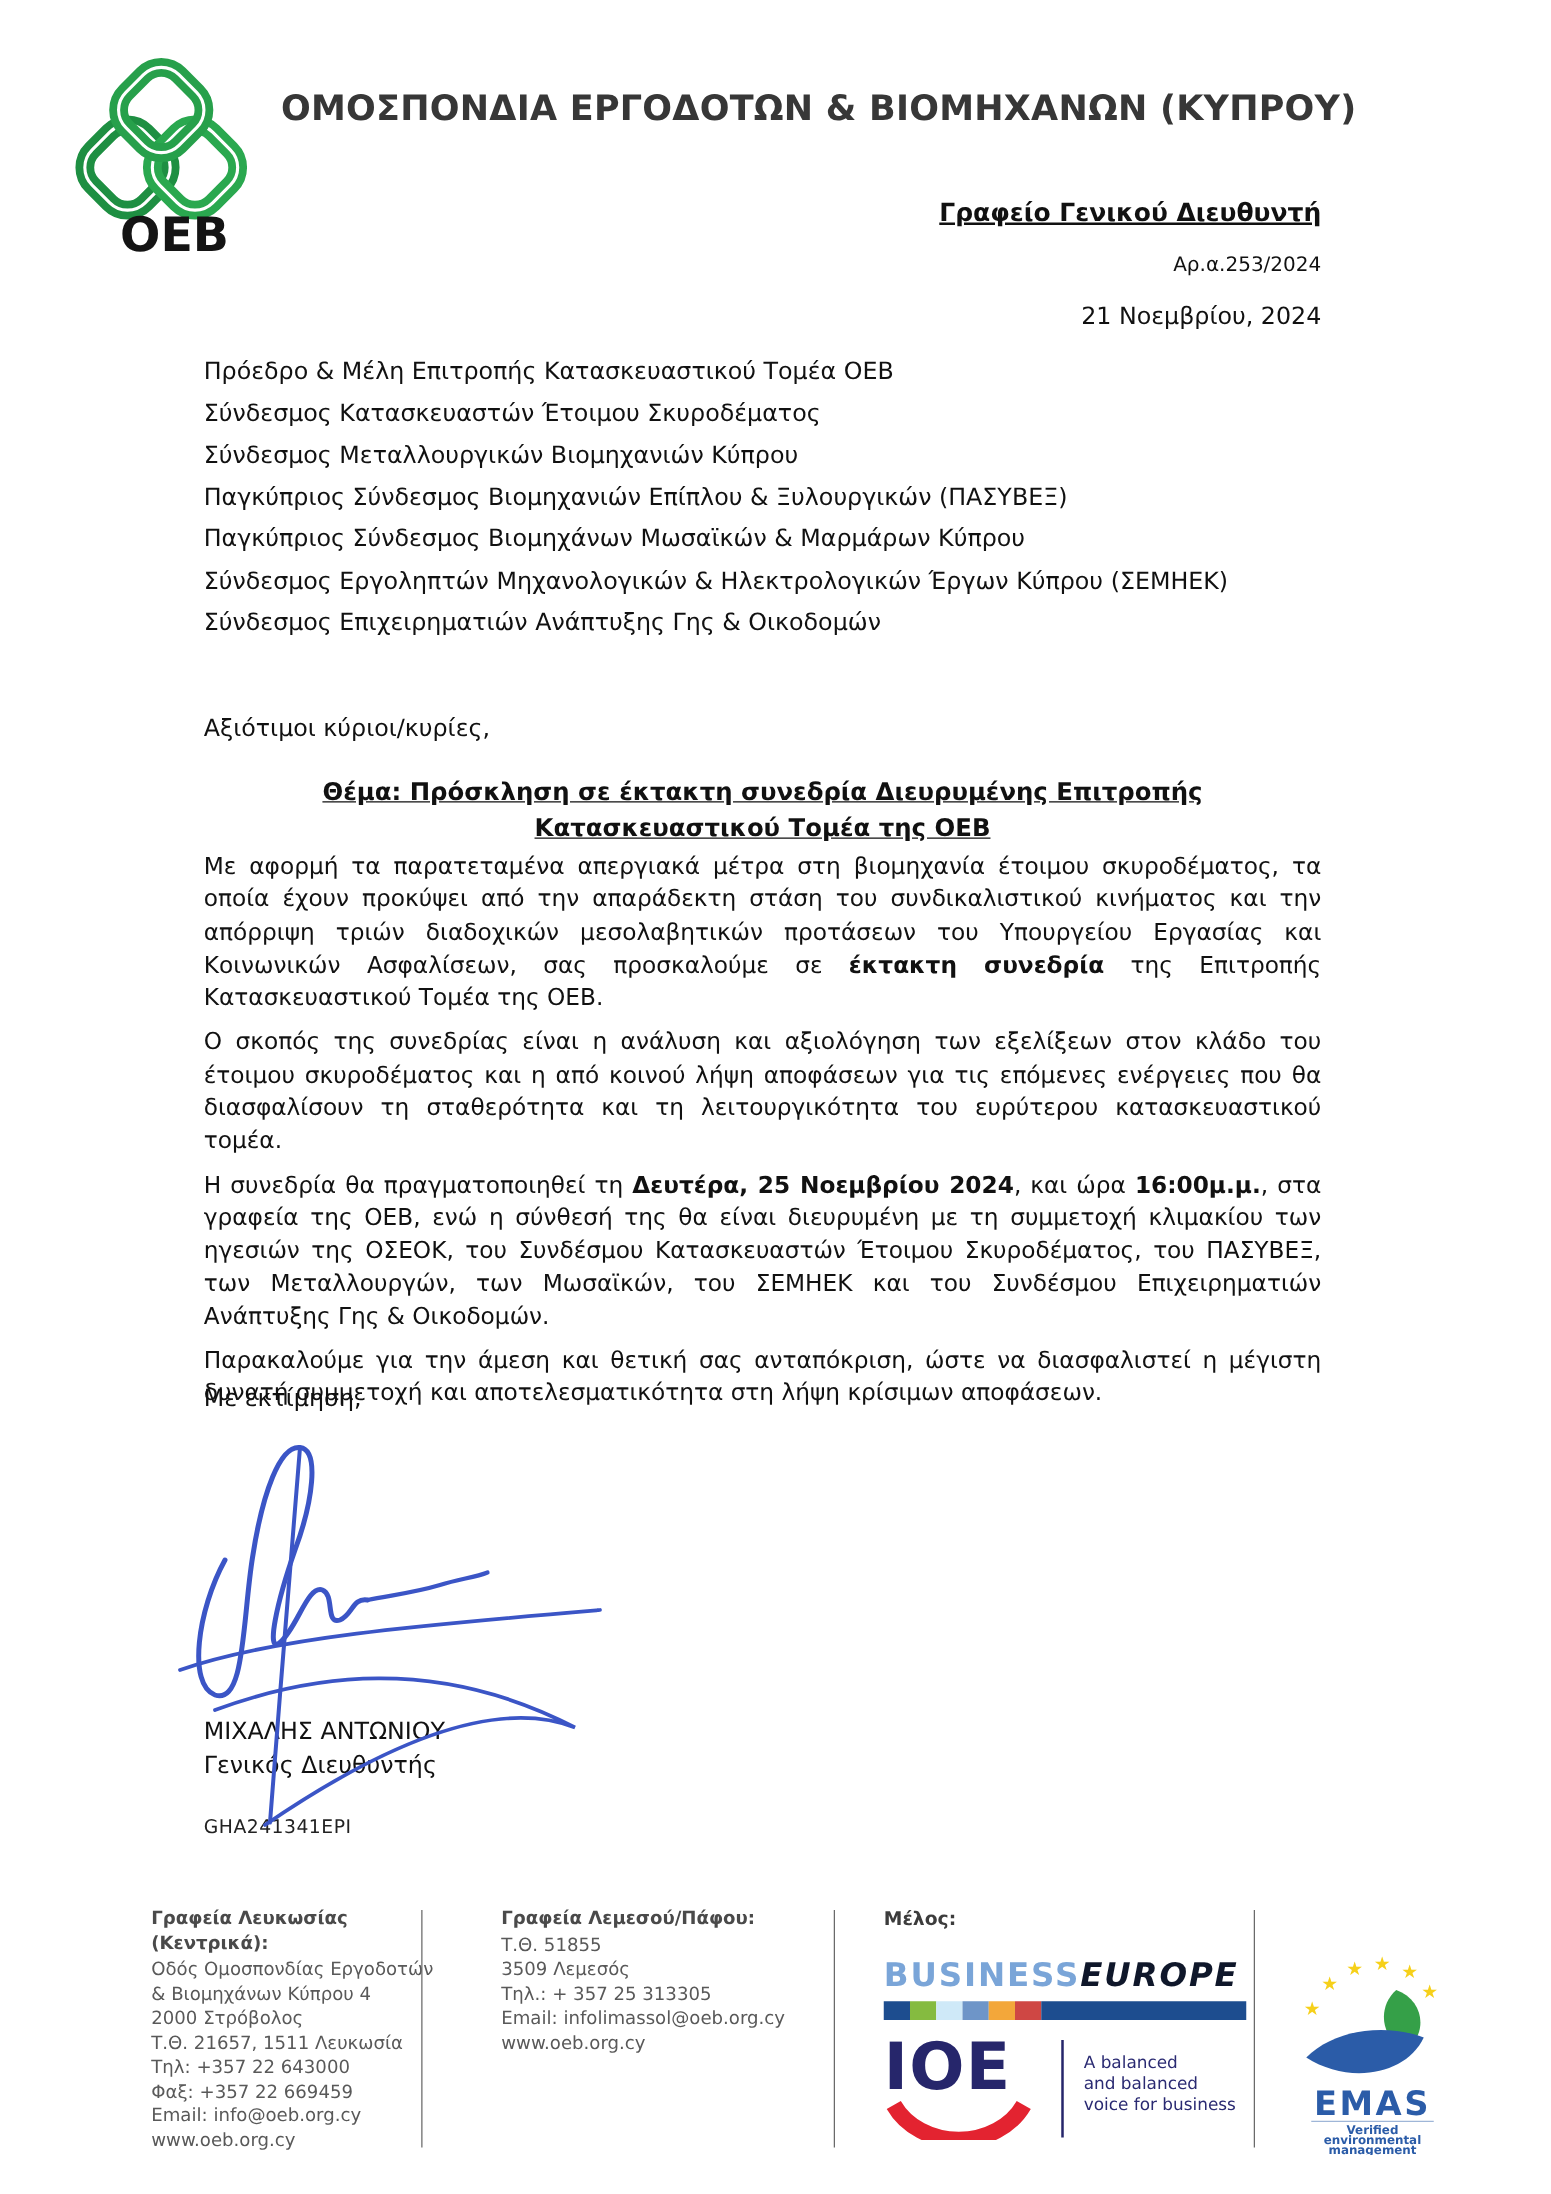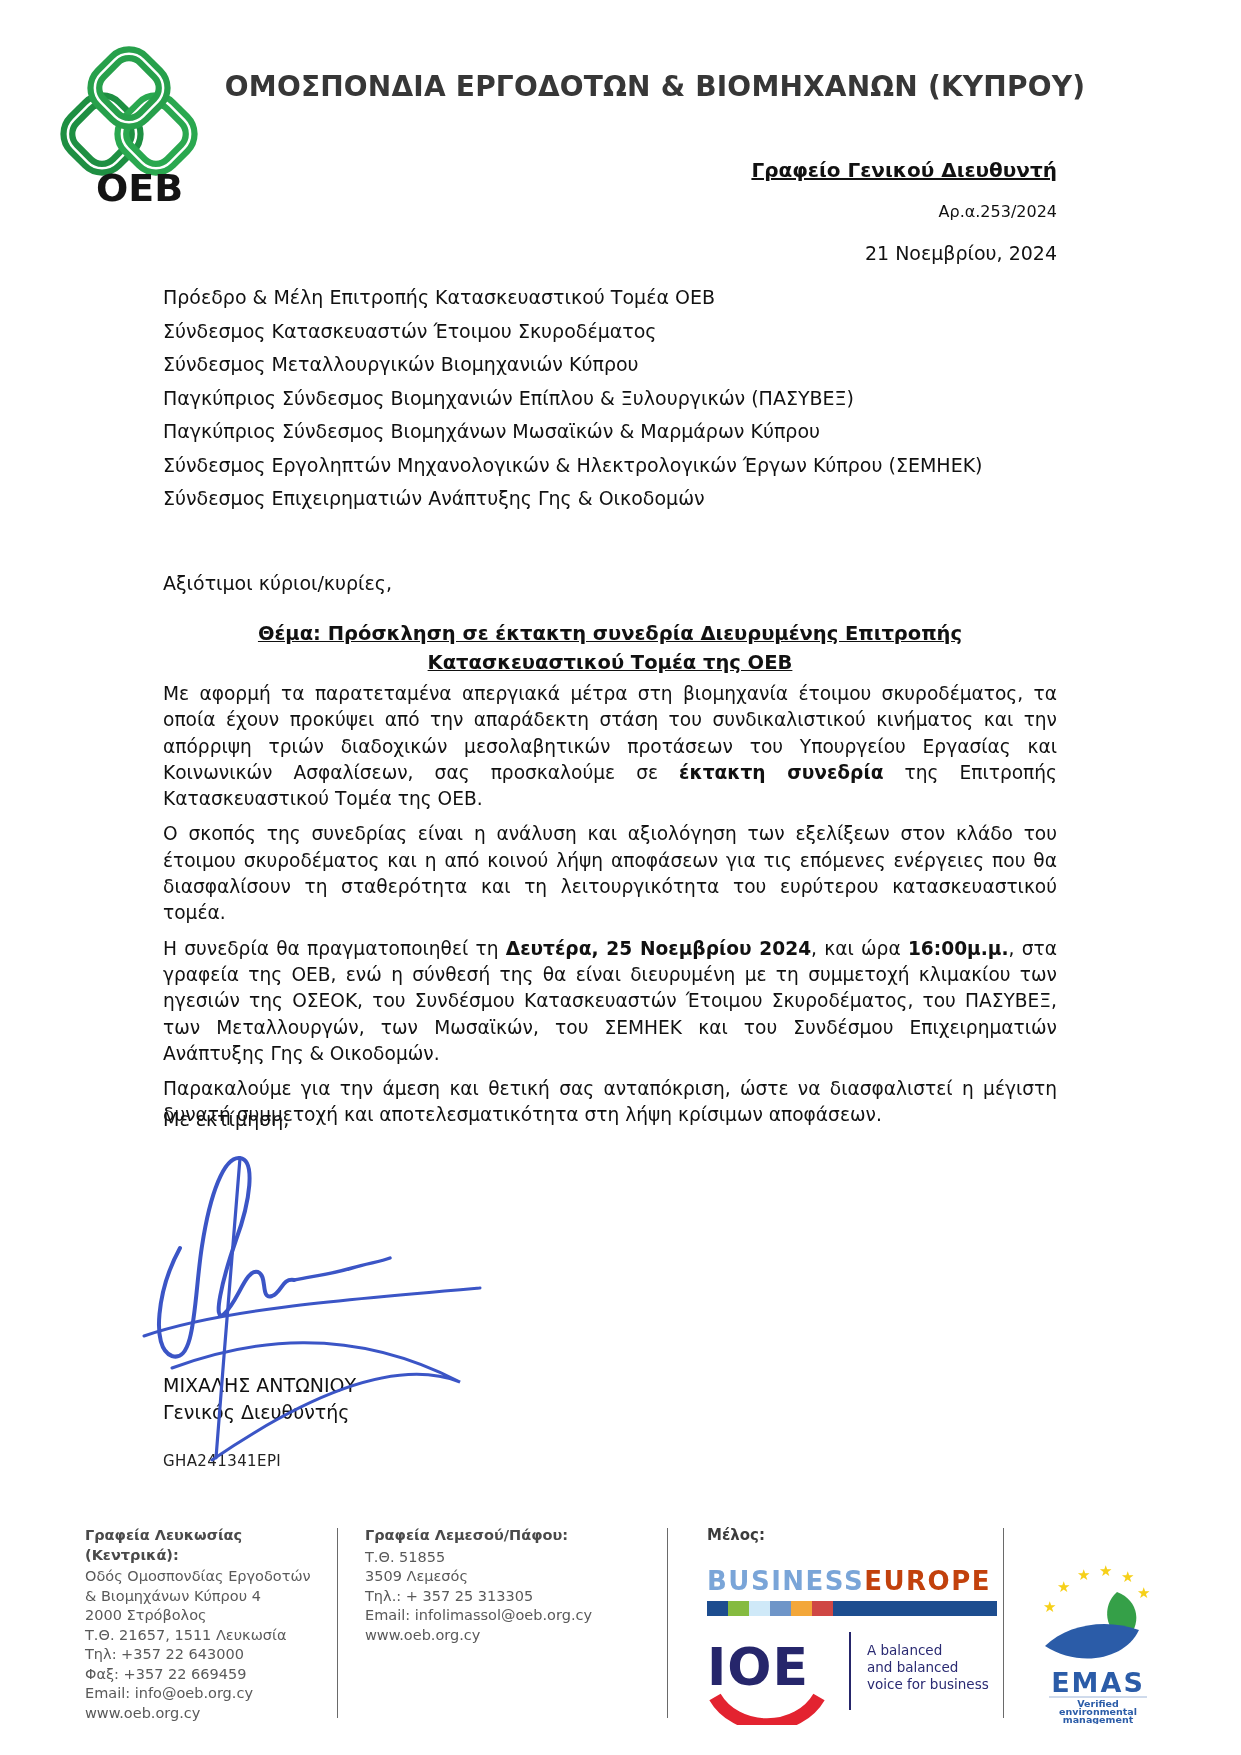--- a/index.html
+++ b/index.html
@@ -29,37 +29,37 @@
     line-height:26.3px;text-align:justify;color:#111;}
   .body-text p{margin:0 0 9px 0;}
   .b{font-weight:bold;}
   .regards{position:absolute;left:163px;top:1108px;font-size:19px;color:#111;}
   
   .sig{position:absolute;left:128px;top:1128px;width:380px;height:340px;z-index:3;pointer-events:none;}
   .signer{position:absolute;left:163px;top:1372px;font-size:19px;line-height:27px;color:#111;}
   .doc-code{position:absolute;left:163px;top:1452px;font-size:15px;color:#222;letter-spacing:0.4px;}
   
   .footer{position:absolute;left:85px;top:1526px;width:1080px;height:205px;color:#595959;}
-  .f-col{position:absolute;top:0;font-size:14.5px;line-height:19.5px;}
+  .f-col{position:absolute;top:0;font-size:14.5px;line-height:19.5px;margin-left:36px;}
   .f-head{font-weight:bold;color:#4a4a4a;margin-bottom:2px;}
   .f-col-1{left:0;width:245px;}
   .f-col-2{left:280px;width:270px;}
   .f-div{position:absolute;top:2px;width:1px;height:190px;background:#6a6a6a;}
   .f-div-1{left:252px;}
   .f-div-2{left:582px;}
   .f-div-3{left:918px;}
   .member{position:absolute;left:622px;top:0;width:290px;}
   .member-label{font-size:15px;font-weight:bold;color:#3c3c3c;}
   .be-logo{margin-top:22px;font-size:26px;font-weight:600;letter-spacing:1.5px;white-space:nowrap;}
   .be-1{color:#7aa5d8;}
-  .be-2{color:#c2410c;}
+  .be-2{color:#0f172a;font-style:italic;}
   .be-bar{margin-top:5px;display:flex;height:15px;width:290px;}
   .be-bar div{height:15px;}
   .ioe-row{margin-top:14px;display:flex;align-items:flex-start;}
-  .ioe-mark{width:128px;margin-top:13px;}
+  .ioe-mark{width:128px;}
   .ioe-text{font-size:52px;line-height:48px;font-weight:800;color:#26266b;letter-spacing:1px;}
   .ioe-vline{width:2px;height:78px;background:#26266b;margin:2px 16px 0 14px;}
   .ioe-tag{font-size:13.5px;line-height:17px;color:#2a2a72;padding-top:12px;}
   .emas{position:absolute;left:946px;top:38px;width:134px;text-align:center;}
 </style>
 </head>
 <body>
 
 <div class="page">
 

